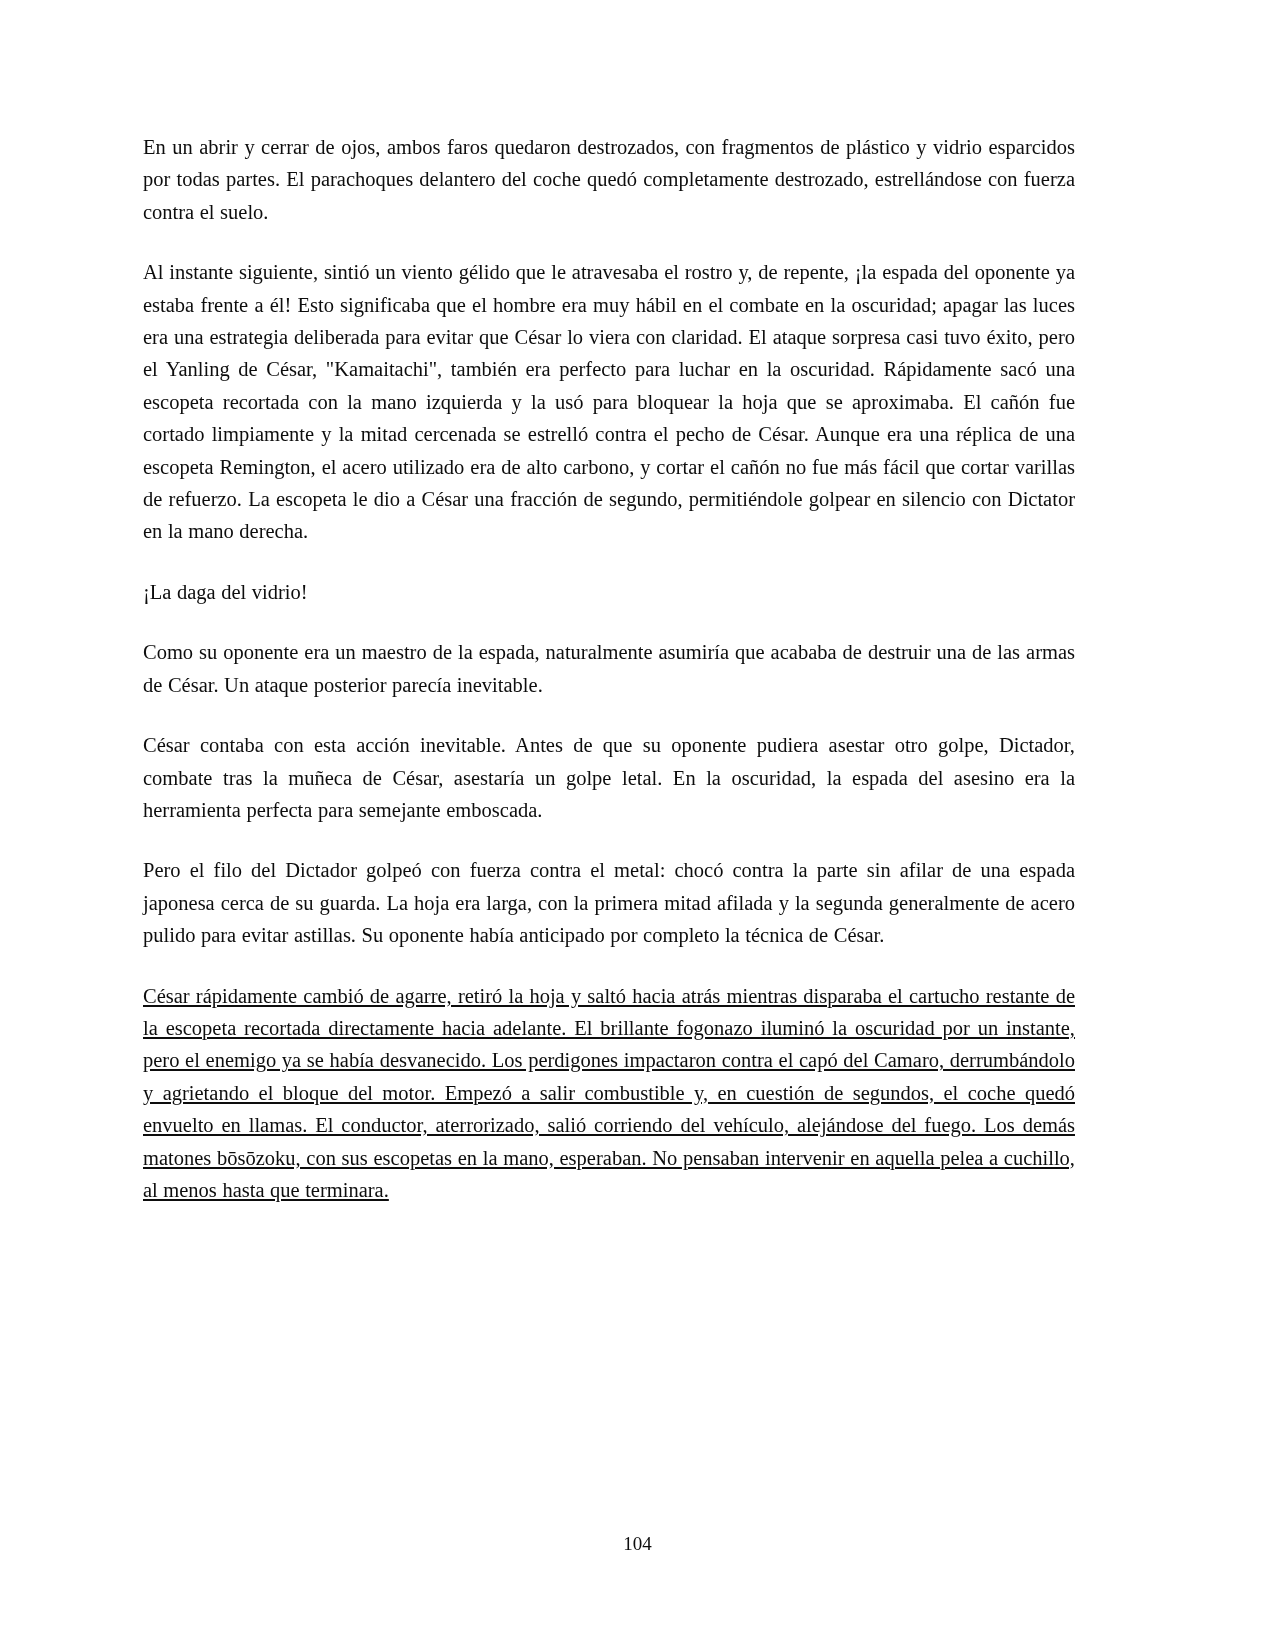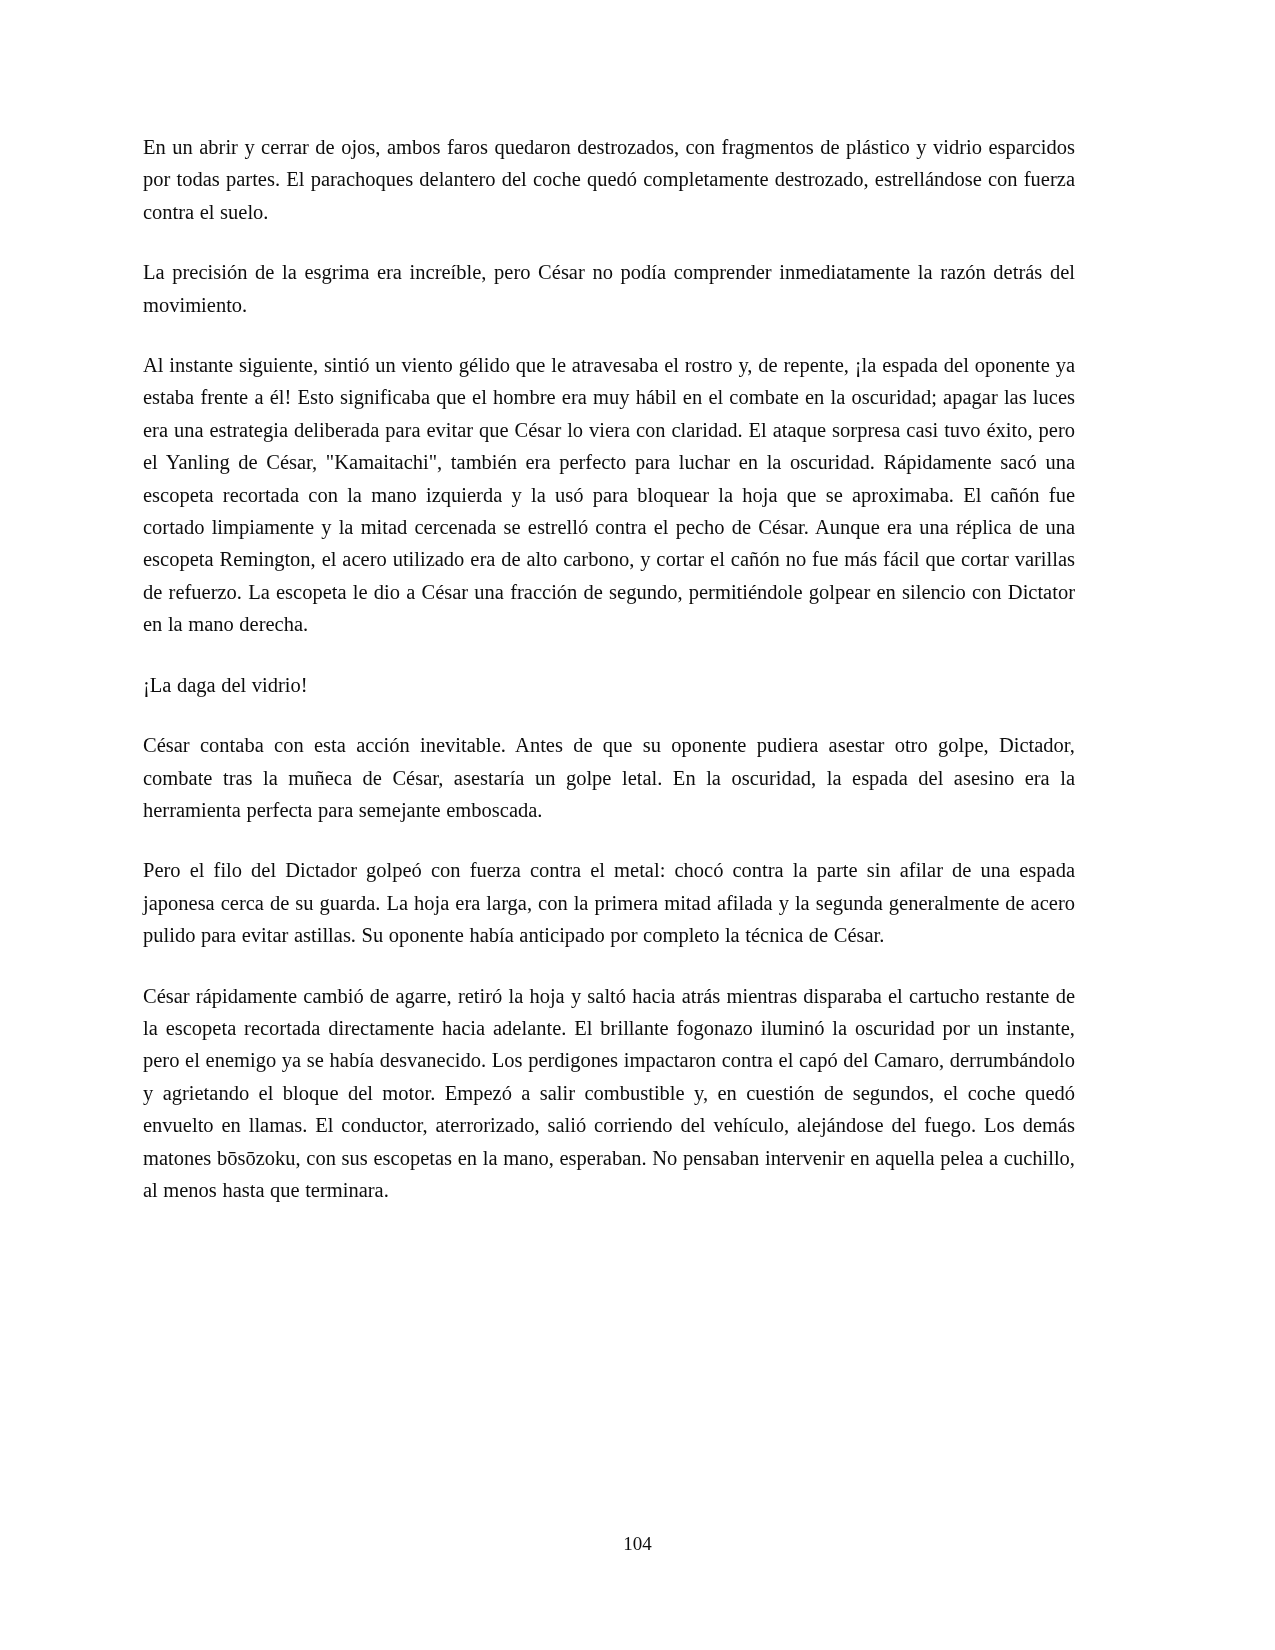--- a/index.html
+++ b/index.html
@@ -34,20 +34,21 @@
     text-align: justify;
     text-justify: inter-word;
     margin: 0 0 28px 0;
     -webkit-hyphens: none;
     hyphens: none;
     word-spacing: 0.02em;
   }
 
   .para:last-child {
     margin-bottom: 12px;
+    text-decoration: underline;
   }
 
   .para.short {
     text-align: left;
   }
 
   .page-number {
     position: absolute;
     left: 0;
     right: 0;
@@ -58,23 +59,23 @@
     color: #0d0d0d;
   }
 </style>
 </head>
 <body>
 
 <div class="page">
 
   <div class="content">
     <p class="para">En un abrir y cerrar de ojos, ambos faros quedaron destrozados, con fragmentos de plástico y vidrio esparcidos por todas partes. El parachoques delantero del coche quedó completamente destrozado, estrellándose con fuerza contra el suelo.</p>
-    <p class="para">La precisión de la esgrima era increíble, pero César no podía comprender inmediatamente la razón detrás del movimiento.</p>
     <p class="para">Al instante siguiente, sintió un viento gélido que le atravesaba el rostro y, de repente, ¡la espada del oponente ya estaba frente a él! Esto significaba que el hombre era muy hábil en el combate en la oscuridad; apagar las luces era una estrategia deliberada para evitar que César lo viera con claridad. El ataque sorpresa casi tuvo éxito, pero el Yanling de César, "Kamaitachi", también era perfecto para luchar en la oscuridad. Rápidamente sacó una escopeta recortada con la mano izquierda y la usó para bloquear la hoja que se aproximaba. El cañón fue cortado limpiamente y la mitad cercenada se estrelló contra el pecho de César. Aunque era una réplica de una escopeta Remington, el acero utilizado era de alto carbono, y cortar el cañón no fue más fácil que cortar varillas de refuerzo. La escopeta le dio a César una fracción de segundo, permitiéndole golpear en silencio con Dictator en la mano derecha.</p>
     <p class="para short">¡La daga del vidrio!</p>
+    <p class="para">Como su oponente era un maestro de la espada, naturalmente asumiría que acababa de destruir una de las armas de César. Un ataque posterior parecía inevitable.</p>
     <p class="para">César contaba con esta acción inevitable. Antes de que su oponente pudiera asestar otro golpe, Dictador, combate tras la muñeca de César, asestaría un golpe letal. En la oscuridad, la espada del asesino era la herramienta perfecta para semejante emboscada.</p>
     <p class="para">Pero el filo del Dictador golpeó con fuerza contra el metal: chocó contra la parte sin afilar de una espada japonesa cerca de su guarda. La hoja era larga, con la primera mitad afilada y la segunda generalmente de acero pulido para evitar astillas. Su oponente había anticipado por completo la técnica de César.</p>
     <p class="para">César rápidamente cambió de agarre, retiró la hoja y saltó hacia atrás mientras disparaba el cartucho restante de la escopeta recortada directamente hacia adelante. El brillante fogonazo iluminó la oscuridad por un instante, pero el enemigo ya se había desvanecido. Los perdigones impactaron contra el capó del Camaro, derrumbándolo y agrietando el bloque del motor. Empezó a salir combustible y, en cuestión de segundos, el coche quedó envuelto en llamas. El conductor, aterrorizado, salió corriendo del vehículo, alejándose del fuego. Los demás matones bōsōzoku, con sus escopetas en la mano, esperaban. No pensaban intervenir en aquella pelea a cuchillo, al menos hasta que terminara.</p>
   </div>
 
   <div class="page-number">104</div>
 
 </div>
 
 </body></html>

